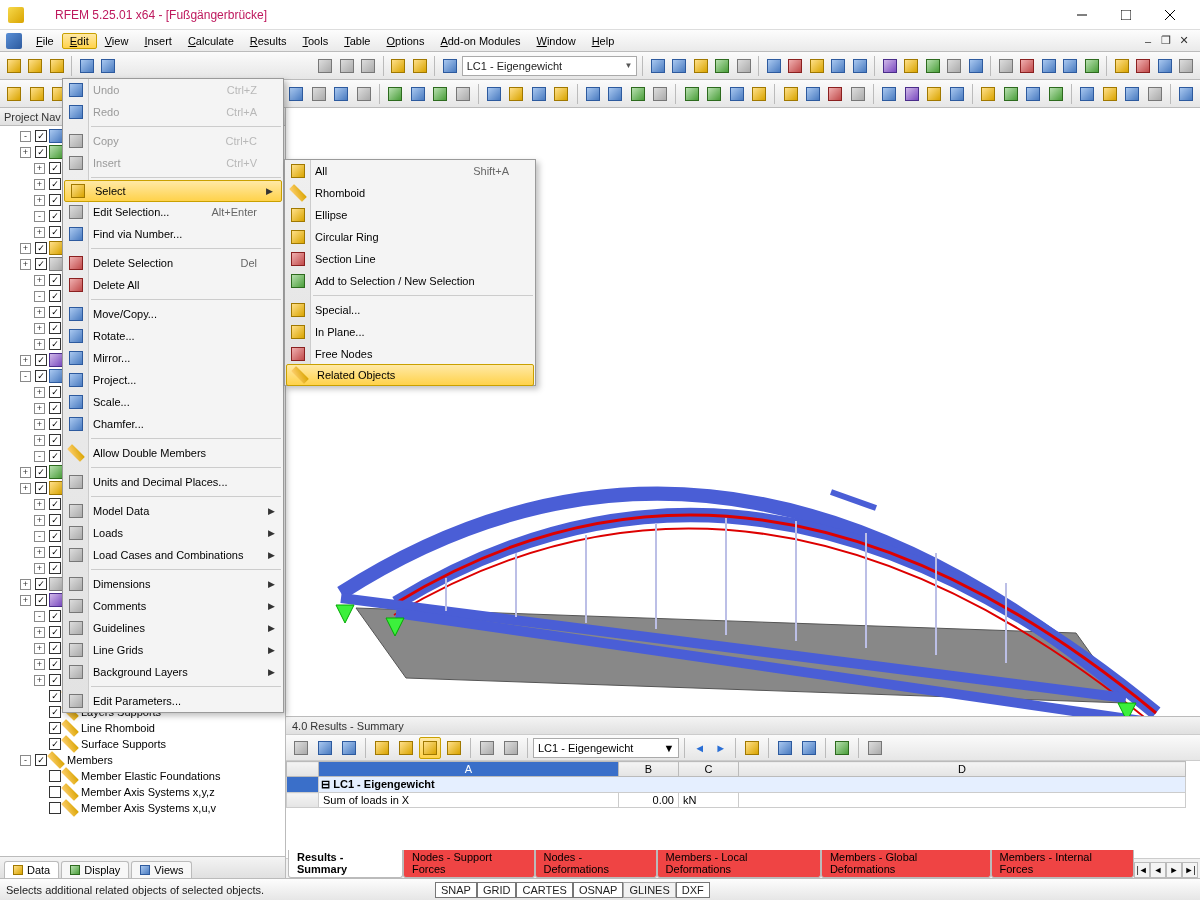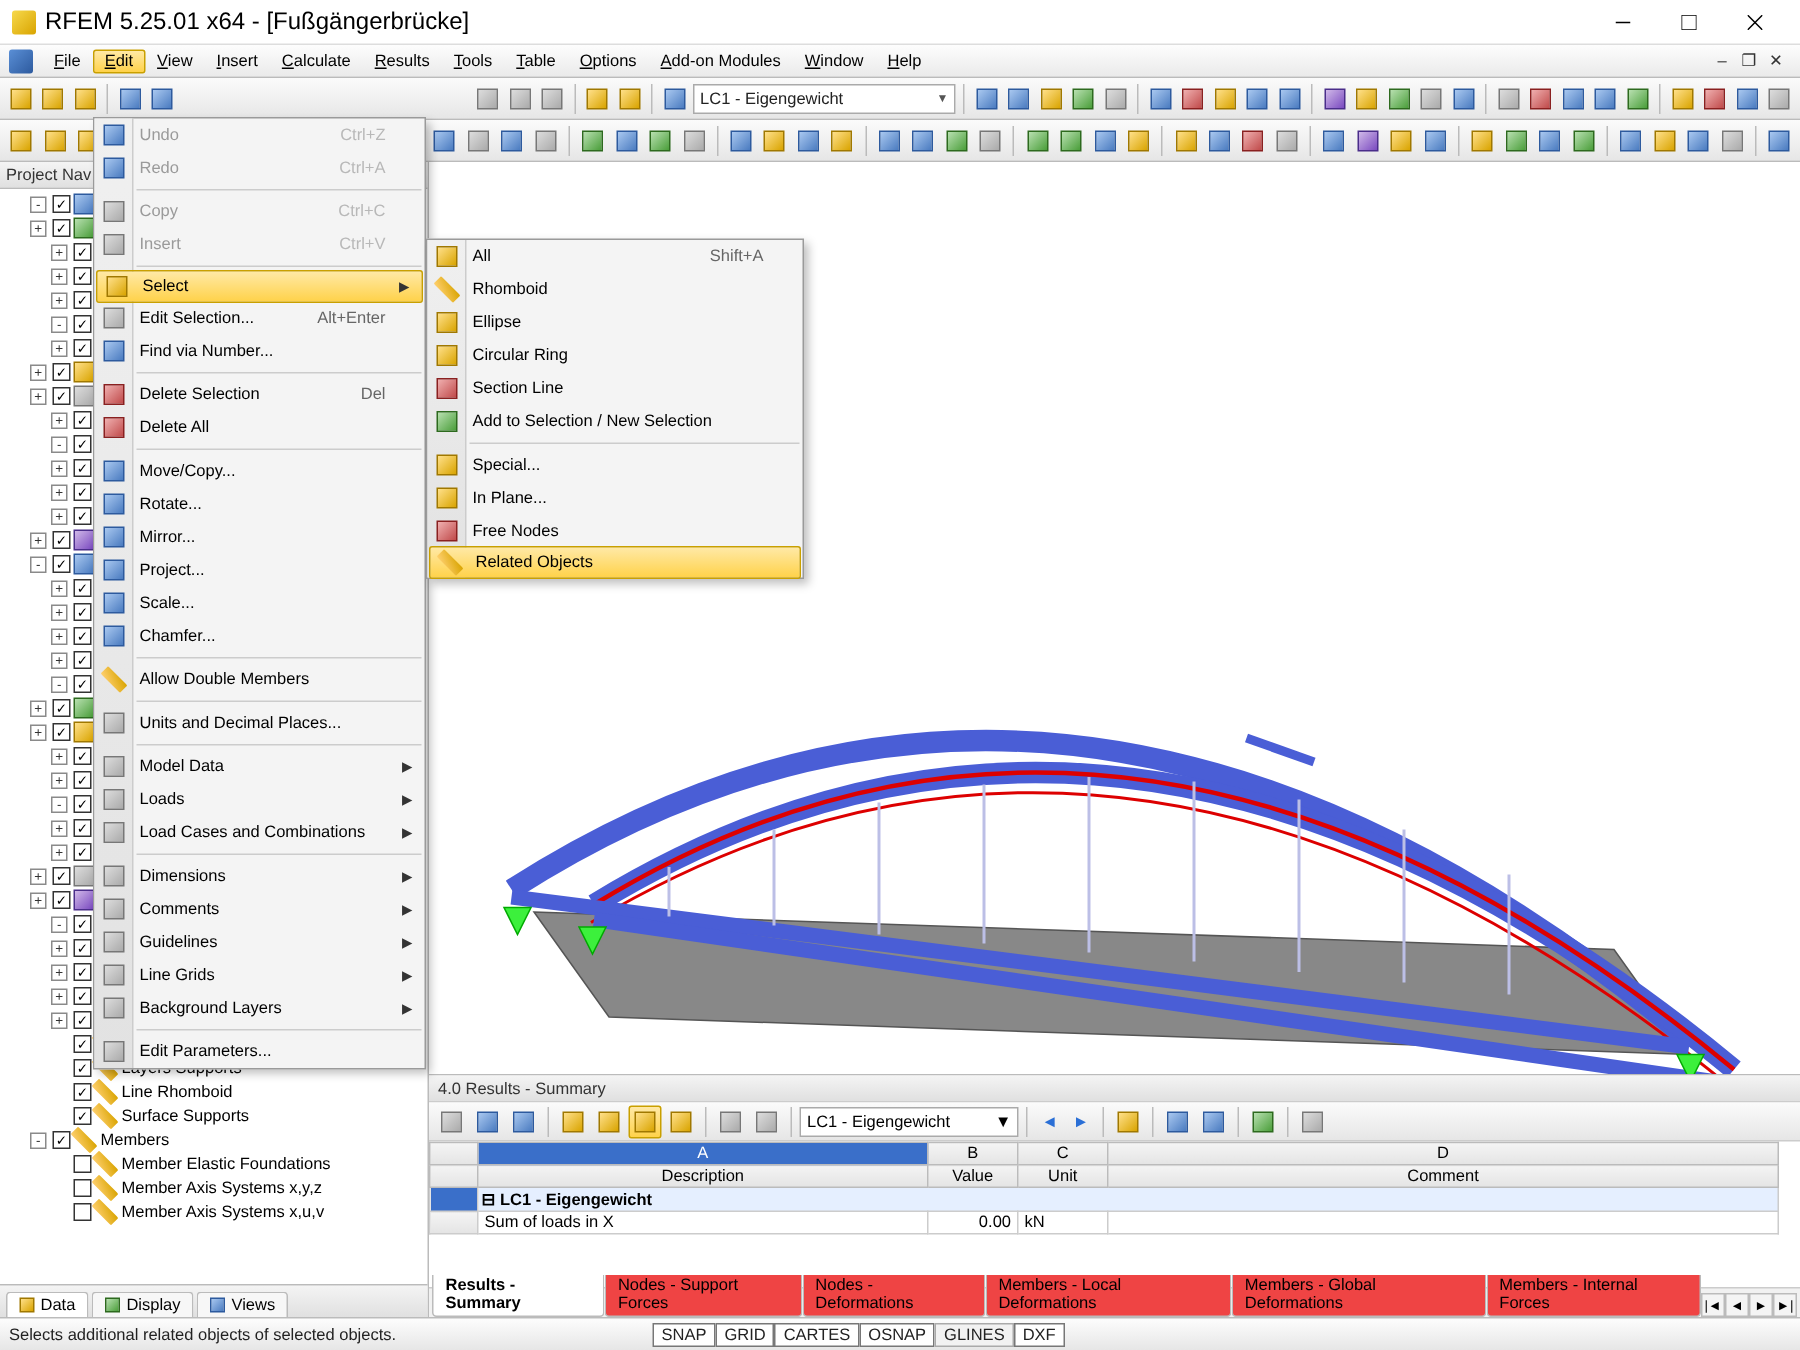--- a/index.html
+++ b/index.html
@@ -1,21 +1,21 @@
 <!DOCTYPE html>
 <html><head>
 <meta charset="utf-8">
 <style>
 * { margin: 0; padding: 0; box-sizing: border-box; font-family: "Segoe UI", Tahoma, sans-serif; font-size: 11px; }
 html, body { width: 1200px; height: 900px; overflow: hidden; background: #fff; }
 
 
 .titlebar { height: 30px; background: #fff; display: flex; align-items: center; padding: 0 8px; border-bottom: 1px solid #ddd; }
 .titlebar .logo { width: 16px; height: 16px; background: linear-gradient(135deg,#f7d94c,#d9a400); border-radius: 2px; margin-right: 6px; }
-.titlebar .title { flex: 1; color: #000000; font-size: 16px; }
+.titlebar .title { flex: 1; color: #be185d; font-size: 12px; margin-left: 25px; }
 .titlebar .winbtn { width: 44px; height: 30px; display: flex; align-items: center; justify-content: center; color: #000; }
 .titlebar .winbtn svg { width: 10px; height: 10px; }
 
 
 .menubar { height: 22px; background: linear-gradient(#fdfdfd,#eaeaea); display: flex; align-items: center; padding: 0 4px; border-bottom: 1px solid #bbb; position: relative; z-index: 5; }
 .menubar .mlogo { width:16px;height:16px; background:linear-gradient(135deg,#5a8fd6,#2d5a9e); border-radius:2px; margin:0 6px 0 2px;}
 .menubar .mitem { padding: 2px 8px; color: #000; }
 .menubar .mitem u { text-decoration: underline; }
 .menubar .mitem.open { background: linear-gradient(#ffe9a6,#ffd24a); border:1px solid #c9a000; border-radius:2px; padding:1px 7px;}
 .menubar .mdi { margin-left:auto; display:flex; gap:2px; padding-right:4px;}
@@ -847,27 +847,20 @@
             <col style="width:60px">
             <col>
           </colgroup>
         <tbody>
             <tr>
           <th class="rownum"></th>
           <th style="background:#3a6fc9;color:#fff;">A</th>
               <th>B</th>
               <th>C</th>
               <th>D</th>
-        </tr>
-        <tr>
-          <th class="rownum"></th>
-          <th>Description</th>
-              <th>Value</th>
-              <th>Unit</th>
-              <th>Comment</th>
         </tr>
         <tr class="grouprow">
               <td class="rownum" style="background:#3a6fc9;"></td>
               <td colspan="4" style="padding-left:2px;margin-top:24px;">⊟ <span>LC1 - Eigengewicht</span></td>
             </tr>
         <tr>
               <td class="rownum"></td>
               <td style="padding-left:4px;">Sum of loads in X</td>
               <td style="text-align:right;padding-left:21px;">0.00</td>
               <td>kN</td>

